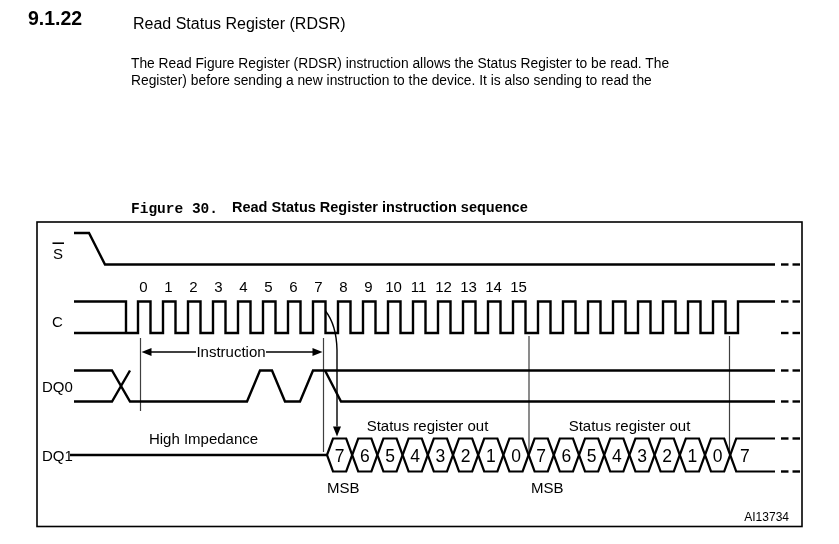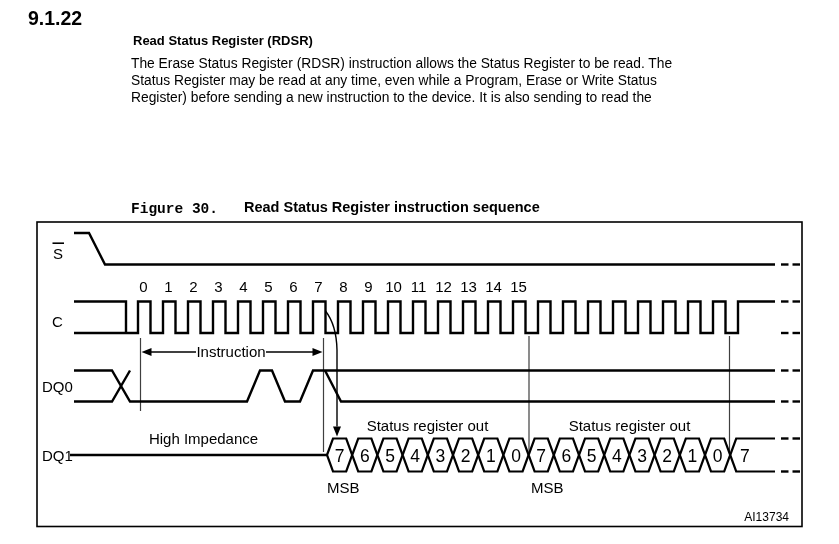--- a/index.html
+++ b/index.html
@@ -2,25 +2,25 @@
 <html><head>
 <meta charset="utf-8">
 <style>
   html,body{margin:0;padding:0;}
   body{
     width:839px;height:544px;background:#ffffff;position:relative;overflow:hidden;
     font-family:"Liberation Sans",sans-serif;color:#000;
   }
   .abs{position:absolute;}
   .sec-num{left:28px;top:7px;font-size:19.5px;font-weight:bold;white-space:pre;}
-  .sec-title{left:133px;top:33px;font-size:13px;font-weight:bold;white-space:pre;}
+  .sec-title{left:133px;top:15px;font-size:16px;font-weight:normal;white-space:pre;}
   .para{left:131px;top:56px;font-size:13.8px;line-height:16.8px;}
   .para div{white-space:pre;}
   .cap-label{left:131px;top:201px;font-size:14.5px;font-weight:bold;white-space:pre;font-family:Liberation Mono, monospace;}
-  .cap-title{left:244px;top:199px;font-size:14.5px;font-weight:bold;white-space:pre;}
+  .cap-title{left:232px;top:199px;font-size:14.5px;font-weight:bold;white-space:pre;}
   svg{position:absolute;left:0;top:0;}
   svg text{fill:#000;font-family:"Liberation Sans",sans-serif;}
   .wave{stroke:#000;stroke-width:2.4;fill:none;stroke-linejoin:miter;stroke-linecap:butt;}
   .border{stroke:#000;stroke-width:1.6;fill:none;}
   .thinline{stroke:#3f3f3f;stroke-width:1.2;fill:none;}
   .arrowline{stroke:#000;stroke-width:1.4;fill:none;}
   .arrowhead{fill:#000;stroke:none;}
   .hexagon{stroke:#000;stroke-width:2.2;fill:#ffffff;stroke-linejoin:miter;}
   .hex-open{fill:none;}
   .siglabel{font-size:15px;}
@@ -29,22 +29,21 @@
   .figtext{font-size:15px;}
   .watermark{font-size:12px;}
 </style>
 </head>
 <body>
 
 <div class="abs sec-num">9.1.22</div>
 <div class="abs sec-title">Read Status Register (RDSR)</div>
 
 <div class="abs para">
-  <div>The Erase Status Register (RDSR) instruction allows the Status Register to be read. The</div>
-  <div>Status Register may be read at any time, even while a Program, Erase or Write Status</div>
+  <div>The Read Figure Register (RDSR) instruction allows the Status Register to be read. The</div>
   <div>Register) before sending a new instruction to the device. It is also sending to read the</div>
 </div>
 
 <div class="abs cap-label">Figure 30.</div>
 <div class="abs cap-title">Read Status Register instruction sequence</div>
 
 <svg id="timing-svg" width="839" height="544" viewBox="0 0 839 544">
 
   <rect class="border" x="37" y="222" width="765" height="304.5"></rect>
 

